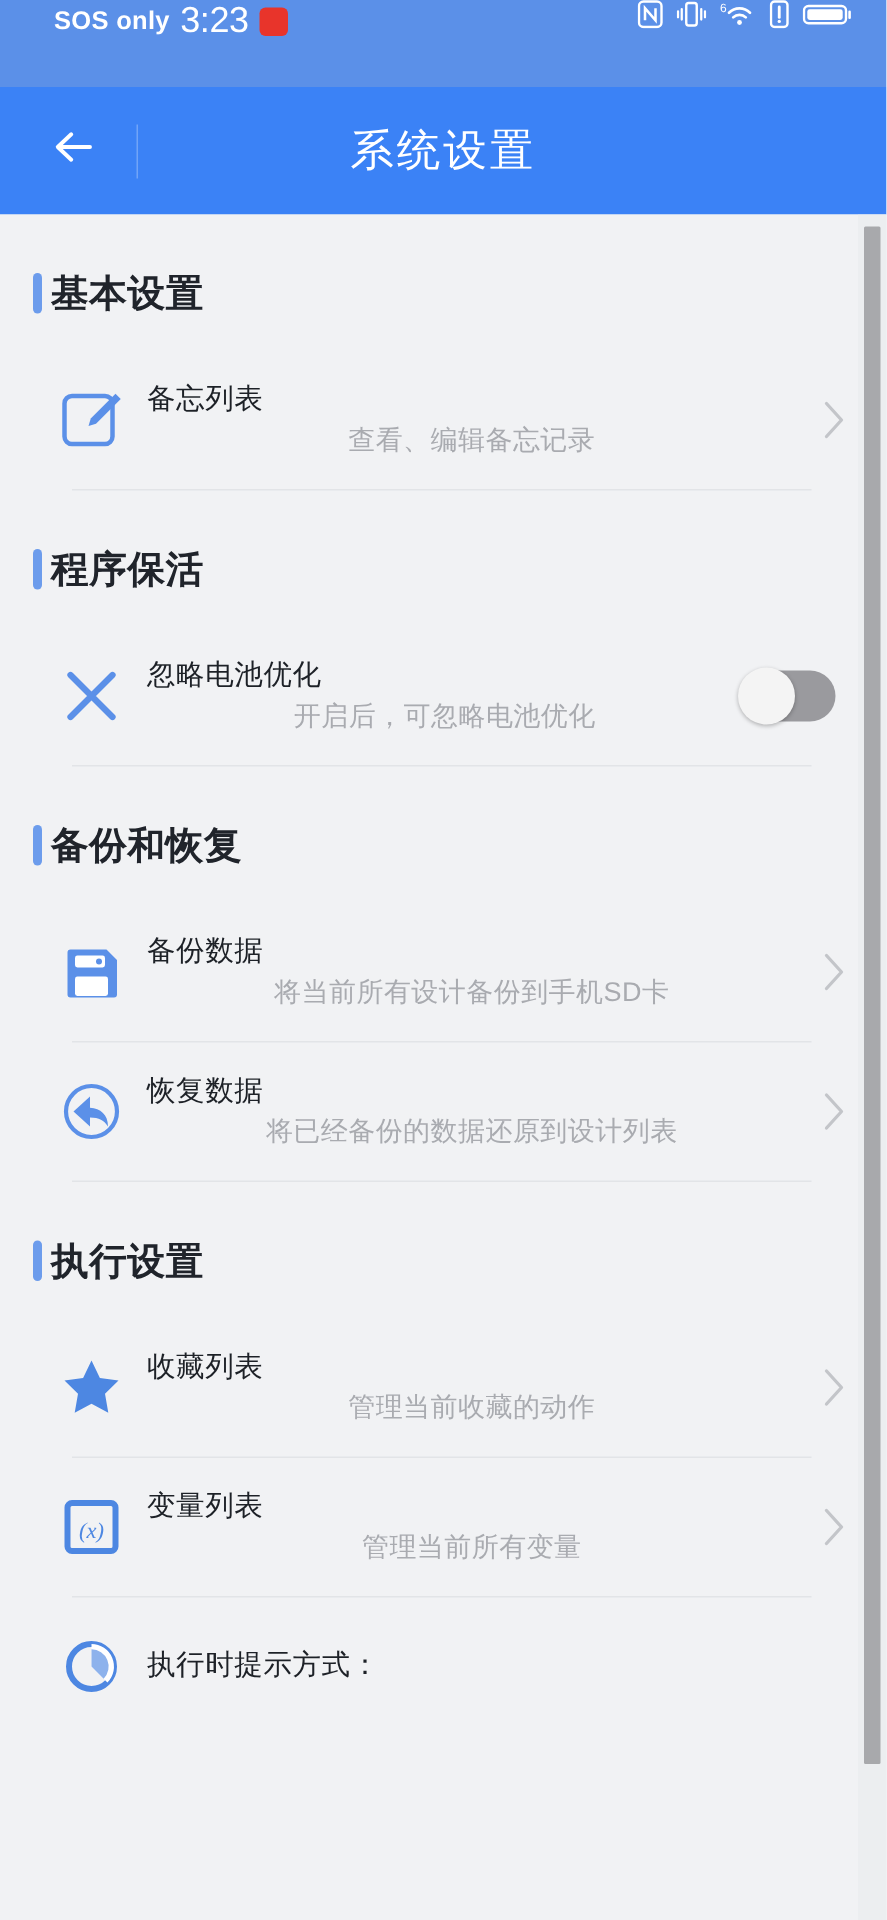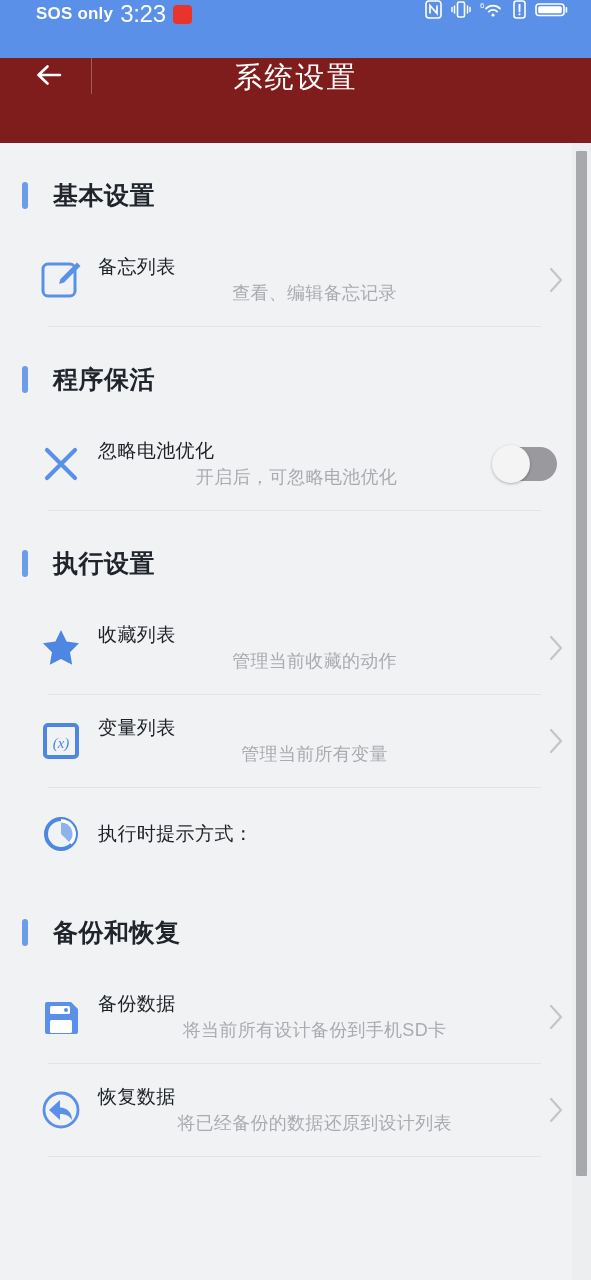--- a/index.html
+++ b/index.html
@@ -23,22 +23,22 @@
   .appbadge{
     width:19px; height:19px; border-radius:4px; background:#e8342b;
     display:flex; align-items:center; justify-content:center;
     font-size:6px; color:#fff; font-weight:700; overflow:hidden; line-height:1;
   }
   .sb-right{ display:flex; align-items:center; gap:9px; }
   .sb-right svg{ display:block; }
 
   
   .appbar{
-    height:85px; background:#7f1d1d; position:relative;
-    display:flex; align-items:flex-start;padding-left:17px;
+    height:85px; background:#3b82f6; position:relative;
+    display:flex; align-items:center;padding-left:17px;
   }
   .back{ width:74px; display:flex; align-items:center; justify-content:center; cursor:pointer; }
   .divider-v{ width:1px; height:36px; background:rgba(255,255,255,.28); }
   .appbar-title{
     position:absolute; left:0; right:0; text-align:center;
     font-size:29px; color:#fff; letter-spacing:2px; font-weight:400;
     pointer-events:none;
   }
 
   
@@ -50,21 +50,21 @@
     position:absolute; top:0; right:0; width:19px; bottom:0;
     background:#eceef0;
   }
   .scrollbar-thumb{
     position:absolute; top:8px; right:4px; width:11px; height:1025px;
     background:#a8a9ac; border-radius:1px;
   }
 
   .section{ padding:0; }
   .section-head{
-    display:flex; align-items:center; gap:25px;
+    display:flex; align-items:center; gap:6px;
     padding:36px 12px 22px 22px;
   }
   .accent-bar{ width:6px; height:27px; background:#6c9cec; border-radius:3px; }
   .section-title{ font-size:25px; font-weight:700; color:#20242b; letter-spacing:.5px; }
 
   .row{
     display:flex; align-items:center;
     padding:14px 26px 14px 24px; min-height:92px;
     position:relative; cursor:pointer;
   }
@@ -199,79 +199,20 @@
       <div class="toggle">
         <span class="knob"></span>
       </div>
     </div>
     <div class="hr"></div>
   </div>
 
   <div class="section">
     <div class="section-head">
       <span class="accent-bar"></span>
-      <span class="section-title">执行设置</span>
-    </div>
-
-    <div class="row">
-      <div class="row-icon">
-        <svg width="48" height="48" viewBox="0 0 48 48">
-            <path d="M24 6l5.6 11.6 12.4 1.7-9 8.9 2.2 12.6L24 34.9 12.8 40.8 15 28.2l-9-8.9 12.4-1.7z" fill="#4d87e2"></path>
-          </svg>
-      </div>
-      <div class="row-text">
-        <span class="row-title">收藏列表</span>
-        <span class="row-sub">管理当前收藏的动作</span>
-      </div>
-      <div class="chev">
-        <svg width="18" height="30" viewBox="0 0 18 30">
-            <path d="M4 4l10 11L4 26" fill="none" stroke="#c3c5c9" stroke-width="2.2" stroke-linecap="round" stroke-linejoin="round"></path>
-          </svg>
-      </div>
-    </div>
-
-    <div class="hr"></div>
-
-    <div class="row">
-      <div class="row-icon">
-        <svg width="48" height="48" viewBox="0 0 48 48">
-            <rect x="8" y="8" width="32" height="32" rx="3" fill="none" stroke="#4d87e2" stroke-width="4"></rect>
-            <text x="24" y="31" font-size="15" fill="#4d87e2" text-anchor="middle" font-family="Liberation Serif" font-style="italic">(x)</text>
-          </svg>
-      </div>
-      <div class="row-text">
-        <span class="row-title">变量列表</span>
-        <span class="row-sub">管理当前所有变量</span>
-      </div>
-      <div class="chev">
-        <svg width="18" height="30" viewBox="0 0 18 30">
-            <path d="M4 4l10 11L4 26" fill="none" stroke="#c3c5c9" stroke-width="2.2" stroke-linecap="round" stroke-linejoin="round"></path>
-          </svg>
-      </div>
-    </div>
-
-    <div class="hr"></div>
-
-    <div class="row">
-      <div class="row-icon">
-        <svg width="48" height="48" viewBox="0 0 48 48">
-            <circle cx="24" cy="24" r="15" fill="none" stroke="#4d87e2" stroke-width="4"></circle>
-            <path d="M24 9a15 15 0 0 1 10.6 25.6L24 24z" fill="#fff"></path>
-            <path d="M24 12.5a11.5 11.5 0 0 1 8.1 19.6L24 24z" fill="#8db2ec"></path>
-          </svg>
-      </div>
-      <div class="row-text">
-        <span class="row-title">执行时提示方式：</span>
-      </div>
-    </div>
-  </div>
-
-  <div class="section">
-    <div class="section-head">
-      <span class="accent-bar"></span>
       <span class="section-title">备份和恢复</span>
     </div>
 
     <div class="row">
       <div class="row-icon">
         <svg width="48" height="48" viewBox="0 0 48 48">
             <path d="M8 9h26l7 7v23a2 2 0 0 1-2 2H10a2 2 0 0 1-2-2V11a2 2 0 0 1 2-2z" fill="#5b90e8"></path>
             <rect x="13" y="13" width="20" height="8" rx="1.6" fill="#fff"></rect>
             <circle cx="29" cy="17" r="2" fill="#5b90e8"></circle>
             <rect x="13" y="27" width="22" height="13" rx="1.6" fill="#fff"></rect>
@@ -304,18 +245,77 @@
       <div class="chev">
         <svg width="18" height="30" viewBox="0 0 18 30">
             <path d="M4 4l10 11L4 26" fill="none" stroke="#c3c5c9" stroke-width="2.2" stroke-linecap="round" stroke-linejoin="round"></path>
           </svg>
       </div>
     </div>
 
     <div class="hr"></div>
   </div>
 
+  <div class="section">
+    <div class="section-head">
+      <span class="accent-bar"></span>
+      <span class="section-title">执行设置</span>
+    </div>
+
+    <div class="row">
+      <div class="row-icon">
+        <svg width="48" height="48" viewBox="0 0 48 48">
+            <path d="M24 6l5.6 11.6 12.4 1.7-9 8.9 2.2 12.6L24 34.9 12.8 40.8 15 28.2l-9-8.9 12.4-1.7z" fill="#4d87e2"></path>
+          </svg>
+      </div>
+      <div class="row-text">
+        <span class="row-title">收藏列表</span>
+        <span class="row-sub">管理当前收藏的动作</span>
+      </div>
+      <div class="chev">
+        <svg width="18" height="30" viewBox="0 0 18 30">
+            <path d="M4 4l10 11L4 26" fill="none" stroke="#c3c5c9" stroke-width="2.2" stroke-linecap="round" stroke-linejoin="round"></path>
+          </svg>
+      </div>
+    </div>
+
+    <div class="hr"></div>
+
+    <div class="row">
+      <div class="row-icon">
+        <svg width="48" height="48" viewBox="0 0 48 48">
+            <rect x="8" y="8" width="32" height="32" rx="3" fill="none" stroke="#4d87e2" stroke-width="4"></rect>
+            <text x="24" y="31" font-size="15" fill="#4d87e2" text-anchor="middle" font-family="Liberation Serif" font-style="italic">(x)</text>
+          </svg>
+      </div>
+      <div class="row-text">
+        <span class="row-title">变量列表</span>
+        <span class="row-sub">管理当前所有变量</span>
+      </div>
+      <div class="chev">
+        <svg width="18" height="30" viewBox="0 0 18 30">
+            <path d="M4 4l10 11L4 26" fill="none" stroke="#c3c5c9" stroke-width="2.2" stroke-linecap="round" stroke-linejoin="round"></path>
+          </svg>
+      </div>
+    </div>
+
+    <div class="hr"></div>
+
+    <div class="row">
+      <div class="row-icon">
+        <svg width="48" height="48" viewBox="0 0 48 48">
+            <circle cx="24" cy="24" r="15" fill="none" stroke="#4d87e2" stroke-width="4"></circle>
+            <path d="M24 9a15 15 0 0 1 10.6 25.6L24 24z" fill="#fff"></path>
+            <path d="M24 12.5a11.5 11.5 0 0 1 8.1 19.6L24 24z" fill="#8db2ec"></path>
+          </svg>
+      </div>
+      <div class="row-text">
+        <span class="row-title">执行时提示方式：</span>
+      </div>
+    </div>
+  </div>
+
   <div class="gap"></div>
 
   <div class="scrollbar-track">
     <div class="scrollbar-thumb"></div>
   </div>
 </div>
 
 </body></html>

